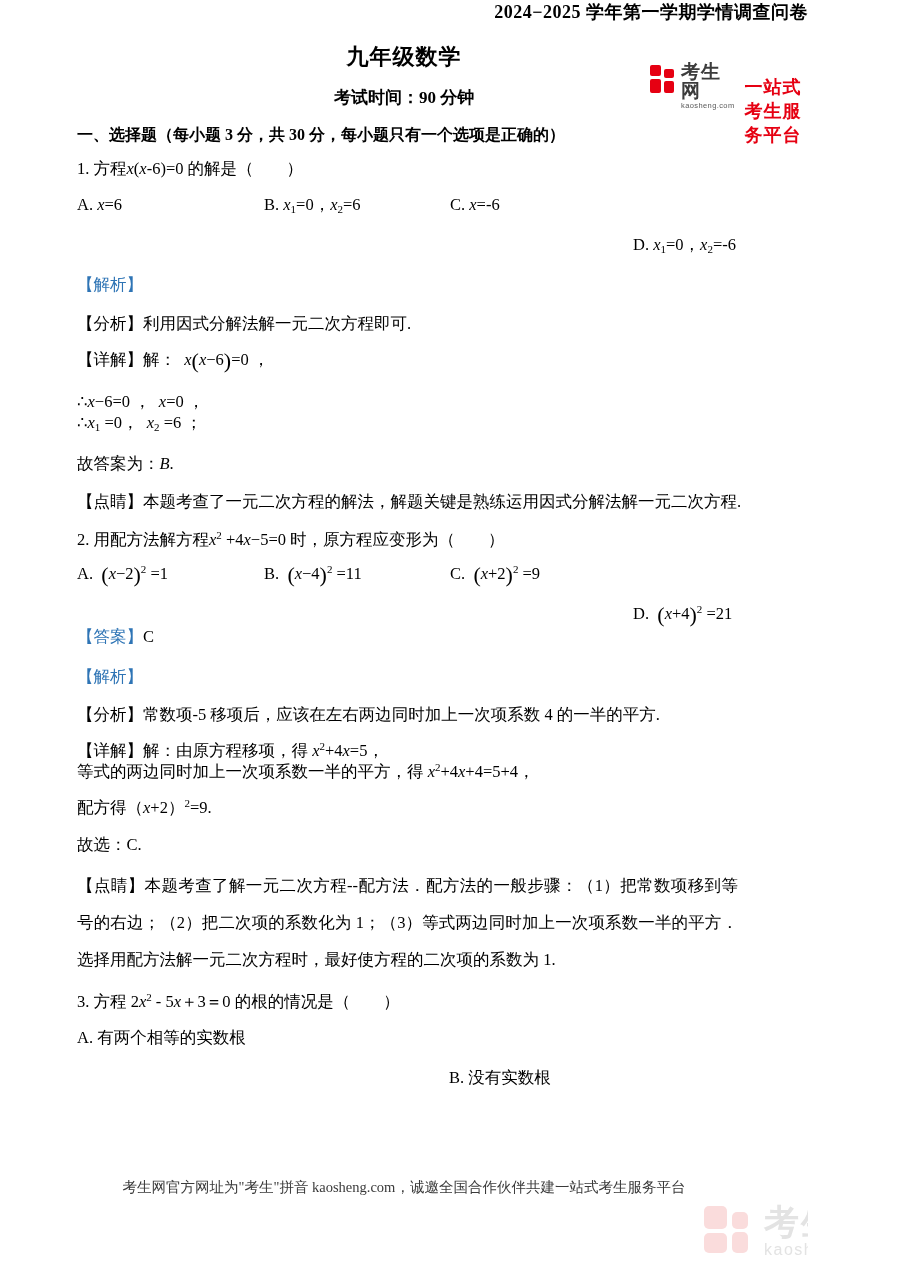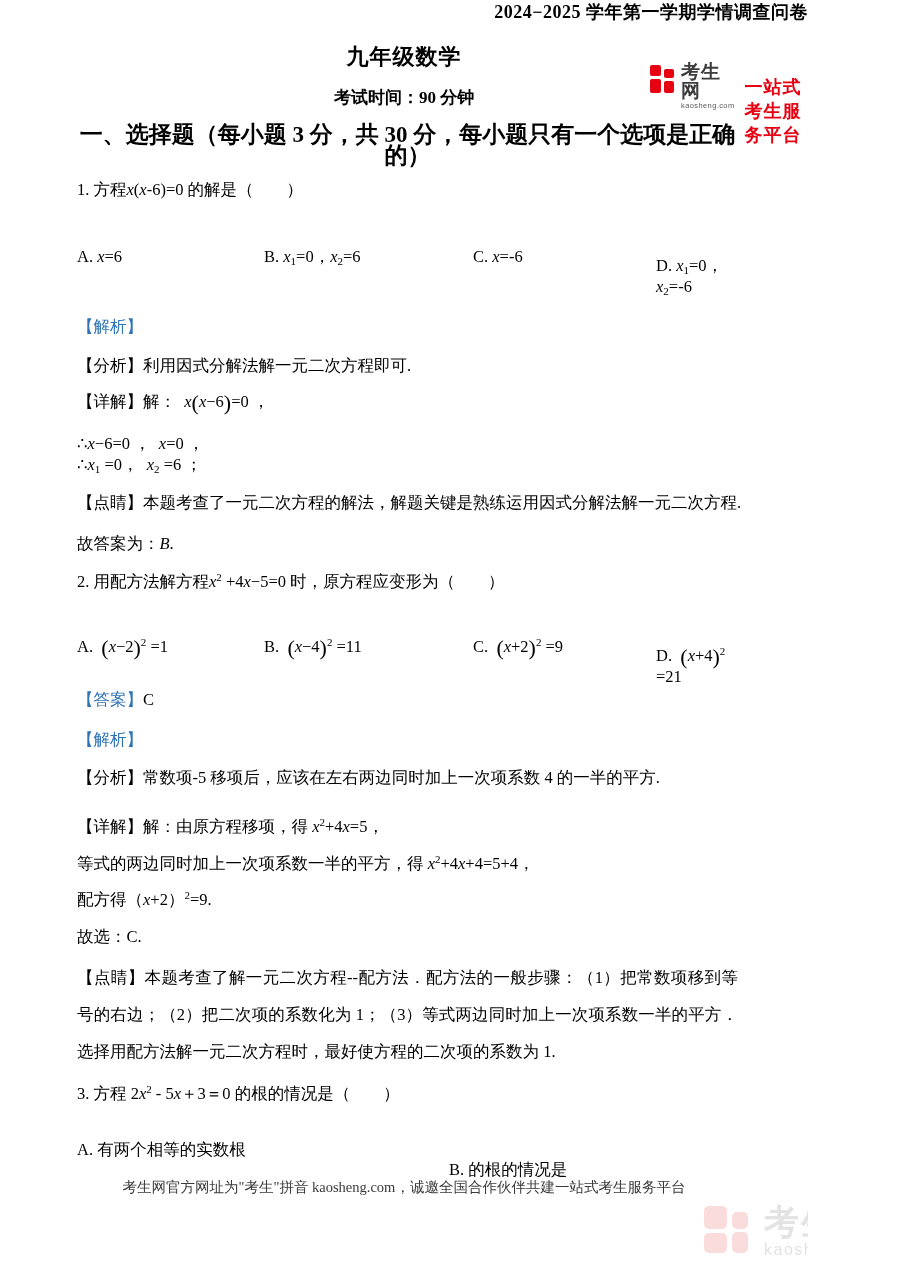--- a/index.html
+++ b/index.html
@@ -22,26 +22,26 @@
   .logo-tagline{font-family:"Liberation Sans","DejaVu Sans",sans-serif;font-size:18px;
                 color:#e60012;font-weight:bold;margin:13px 0 0 10px;letter-spacing:1px;}
 
   
   .title{margin:0;text-align:right;font-size:18px;font-weight:bold;letter-spacing:.5px;}
   .subtitle{margin:18px 0 0 0;text-align:center;font-size:22px;font-weight:bold;letter-spacing:1px;}
   .examtime{margin-top:14px;text-align:center;font-size:17px;font-weight:bold;}
 
   
   .content{padding:0 70px 0 77px;font-size:16.5px;line-height:21px;}
-  .sec-heading{margin-top:15px;font-size:23px;font-weight:bold;text-align:center;}
+  .sec-heading{margin-top:15px;font-size:16px;font-weight:bold;}
   .line{white-space:nowrap;}
-  .optrow{display:flex;align-items:center;}
+  .optrow{display:flex;}
   .optrow .o1{width:187px;}
   .optrow .o2{width:186px;}
-  .optrow .o3{width:183px;margin-left:23px;}
+  .optrow .o3{width:183px;}
   .optrow .o4{flex:1;margin-top:40px;}
   .optrow2 .o1{width:372px;}
   .para{line-height:37px;text-align:justify;}
   .blue{color:#2e74b5;}
   i{font-family:"Liberation Serif","DejaVu Serif",serif;font-style:italic;}
   sup{font-size:11px;line-height:0;vertical-align:6px;}
   sub{font-size:11px;line-height:0;vertical-align:-3px;}
   .bp{font-size:22px;font-style:normal;line-height:0;vertical-align:-3px;}
 
   
@@ -92,43 +92,43 @@
       <div class="o1">A. <i>x</i>=6</div>
       <div class="o2">B. <i>x</i><sub>1</sub>=0，<i>x</i><sub>2</sub>=6</div>
       <div class="o3">C. <i>x</i>=-6</div>
       <div class="o4">D. <i>x</i><sub>1</sub>=0，<i>x</i><sub>2</sub>=-6</div>
     </div>
     <div class="line blue" style="margin-top:19px">【解析】</div>
     <div class="line" style="margin-top:18px">【分析】利用因式分解法解一元二次方程即可.</div>
     <div class="line" style="margin-top:15px">【详解】解： <i>x</i><span class="bp">(</span><i>x</i>−6<span class="bp">)</span>=0 ，</div>
     <div class="line" style="margin-top:21px">∴<i>x</i>−6=0 ， <i>x</i>=0 ，</div>
     <div class="line" style="margin-top:0">∴<i>x</i><sub>1</sub> =0， <i>x</i><sub>2</sub> =6 ；</div>
+    <div class="line" style="margin-top:20px">故答案为：<i>B</i>.</div>
     <div class="line" style="margin-top:17px">【点睛】本题考查了一元二次方程的解法，解题关键是熟练运用因式分解法解一元二次方程.</div>
-    <div class="line" style="margin-top:20px">故答案为：<i>B</i>.</div>
 
     <div class="line" style="margin-top:17px">2. 用配方法解方程<i>x</i><sup>2</sup> +4<i>x</i>−5=0 时，原方程应变形为（  ）</div>
     <div class="optrow" style="margin-top:13px">
       <div class="o1">A. <span class="bp">(</span><i>x</i>−2<span class="bp">)</span><sup>2</sup> =1</div>
       <div class="o2">B. <span class="bp">(</span><i>x</i>−4<span class="bp">)</span><sup>2</sup> =11</div>
       <div class="o3">C. <span class="bp">(</span><i>x</i>+2<span class="bp">)</span><sup>2</sup> =9</div>
       <div class="o4">D. <span class="bp">(</span><i>x</i>+4<span class="bp">)</span><sup>2</sup> =21</div>
     </div>
     <div class="line" style="margin-top:2px"><span class="blue">【答案】</span><span>C</span></div>
     <div class="line blue" style="margin-top:19px">【解析】</div>
     <div class="line" style="margin-top:17px">【分析】常数项-5 移项后，应该在左右两边同时加上一次项系数 4 的一半的平方.</div>
-    <div class="line" style="margin-top:28px">【详解】解：由原方程移项，得 <i>x</i><sup>2</sup>+4<i>x</i>=5，</div>
-    <div class="line" style="margin-top:16px">等式的两边同时加上一次项系数一半的平方，得 <i>x</i><sup>2</sup>+4<i>x</i>+4=5+4，</div>
+    <div class="line" style="margin-top:15px">【详解】解：由原方程移项，得 <i>x</i><sup>2</sup>+4<i>x</i>=5，</div>
+    <div class="line" style="">等式的两边同时加上一次项系数一半的平方，得 <i>x</i><sup>2</sup>+4<i>x</i>+4=5+4，</div>
     <div class="line" style="margin-top:15px">配方得（<i>x</i>+2）<sup>2</sup>=9.</div>
     <div class="line" style="margin-top:16px">故选：C.</div>
     <div class="para" style="margin-top:12px">【点睛】本题考查了解一元二次方程--配方法．配方法的一般步骤：（1）把常数项移到等号的右边；（2）把二次项的系数化为 1；（3）等式两边同时加上一次项系数一半的平方．选择用配方法解一元二次方程时，最好使方程的二次项的系数为 1.</div>
 
     <div class="line" style="margin-top:13px">3. 方程 2<i>x</i><sup>2</sup> - 5<i>x</i>＋3＝0 的根的情况是（  ）</div>
     <div class="optrow optrow2" style="margin-top:15px">
       <div class="o1">A. 有两个相等的实数根</div>
-      <div class="o4">B. 的根的情况是</div>
+      <div class="o4">B. 没有实数根</div>
     </div>
 
   </main>
 
   <div class="footer">考生网官方网址为"考生"拼音 kaosheng.com，诚邀全国合作伙伴共建一站式考生服务平台</div>
 
   <div class="wm">
     <div class="wm-mark">
       <span class="wmb wmb1"></span>
       <span class="wmb wmb2"></span>

